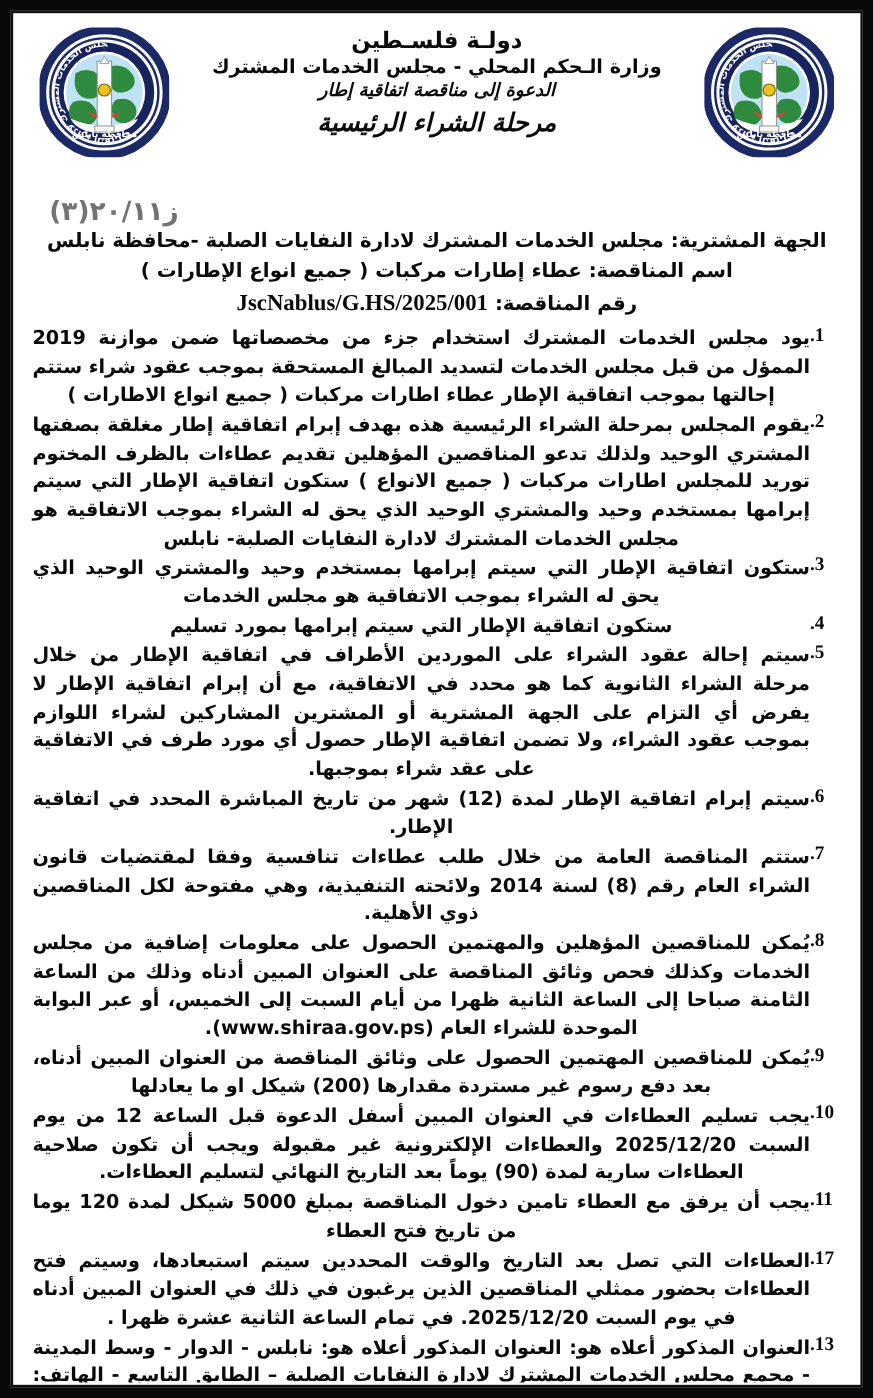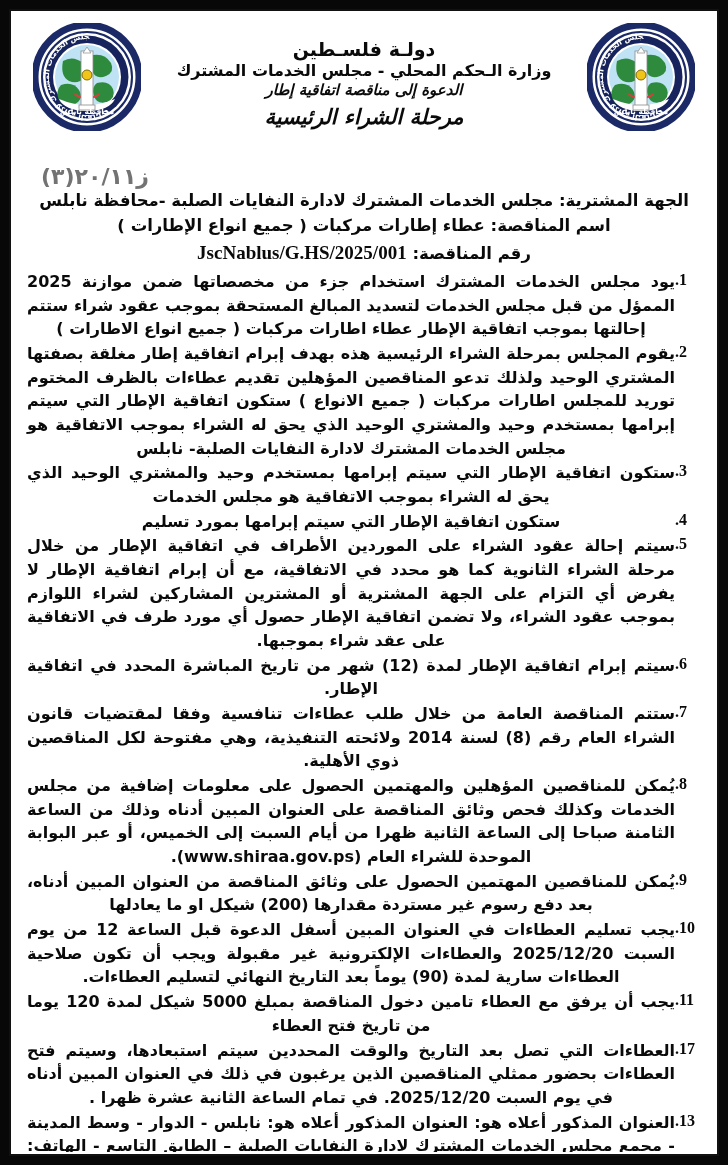--- a/index.html
+++ b/index.html
@@ -54,21 +54,21 @@
     width: 108px;
     height: 108px;
   }
   .logo.left  { left: 6px; }
   .logo.right { right: 6px; }
 
   .header-text {
     position: absolute;
     left: 118px;
     right: 118px;
-    top: 19px;
+    top: 4px;
     text-align: center;
     line-height: 1.16;
   }
   .hline {
     font-weight: bold;
     color: #0a0a0a;
     letter-spacing: -0.2px;
     white-space: nowrap;
   }
   .hline.l1 { font-size: 19px; margin-bottom: 2px; }
@@ -224,21 +224,21 @@
       </div>
       <div class="meta-row">
         <span>رقم المناقصة:</span>
         <span class="val-ltr">JscNablus/G.HS/2025/001</span>
       </div>
     </div>
 
     <div class="clauses" id="clauses-list">
         <div class="clause">
           <div class="clause-num">1.</div>
-          <div class="clause-body">يود مجلس الخدمات المشترك استخدام جزء من مخصصاتها ضمن موازنة 2025 الممؤل من قبل مجلس الخدمات لتسديد المبالغ المستحقة بموجب عقود شراء ستتم إحالتها بموجب اتفاقية الإطار عطاء اطارات مركبات ( جميع انواع الاطارات )</div>
+          <div class="clause-body">يود مجلس الخدمات المشترك استخدام جزء من مخصصاتها ضمن موازنة 2019 الممؤل من قبل مجلس الخدمات لتسديد المبالغ المستحقة بموجب عقود شراء ستتم إحالتها بموجب اتفاقية الإطار عطاء اطارات مركبات ( جميع انواع الاطارات )</div>
         </div>
         <div class="clause">
           <div class="clause-num">2.</div>
           <div class="clause-body">يقوم المجلس بمرحلة الشراء الرئيسية هذه بهدف إبرام اتفاقية إطار مغلقة بصفتها المشتري الوحيد ولذلك تدعو المناقصين المؤهلين تقديم عطاءات بالظرف المختوم توريد للمجلس اطارات مركبات ( جميع الانواع ) ستكون اتفاقية الإطار التي سيتم إبرامها بمستخدم وحيد والمشتري الوحيد الذي يحق له الشراء بموجب الاتفاقية هو مجلس الخدمات المشترك لادارة النفايات الصلبة- نابلس</div>
         </div>
         <div class="clause">
           <div class="clause-num">3.</div>
           <div class="clause-body">ستكون اتفاقية الإطار التي سيتم إبرامها بمستخدم وحيد والمشتري الوحيد الذي يحق له الشراء بموجب الاتفاقية هو مجلس الخدمات</div>
         </div>
         <div class="clause">

